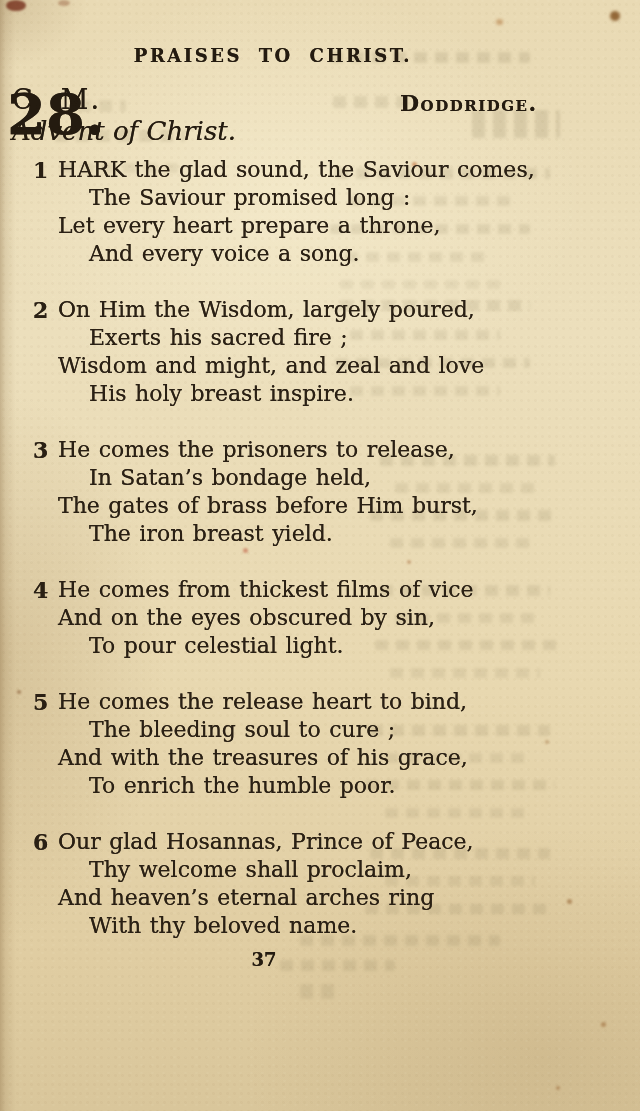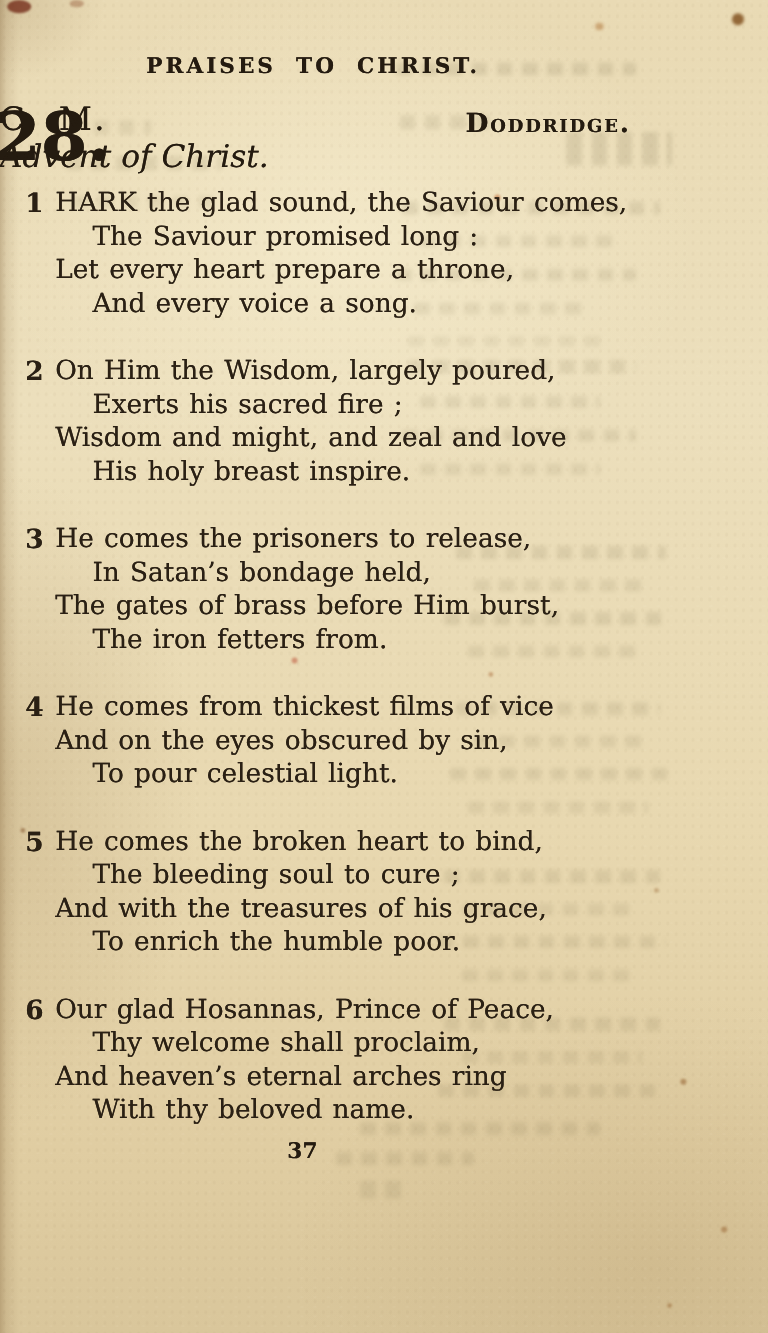--- a/index.html
+++ b/index.html
@@ -22,21 +22,21 @@
     background-image:
       radial-gradient(rgba(120,95,58,.045) 1px, rgba(120,95,58,0) 1.6px),
       radial-gradient(rgba(255,248,228,.05) 1px, rgba(255,248,228,0) 1.6px);
     background-size:7px 9px, 11px 8px;
     background-position:0 0, 4px 5px;
   }
   .topleft-shadow{
     position:absolute;left:0;top:0;width:90px;height:70px;pointer-events:none;
     background:radial-gradient(ellipse at 0% 0%, rgba(120,90,50,.18), rgba(120,90,50,0) 70%);
   }
-  .ink{ text-shadow:0 0 .5px rgba(42,32,20,.85); }
+  .ink{ text-shadow:0 0 .5px rgba(42,32,20,.85);margin-left:12px; }
 
   .running-head{
     position:absolute;top:45px;left:0;width:522px;
     text-align:center;font-size:18px;font-weight:bold;
     letter-spacing:2.5px;word-spacing:8px;color:#241b10;
   }
   .hymn-number{
     position:absolute;left:-5px;top:86px;
     font-size:56px;font-weight:bold;line-height:1;color:#241b10;
   }
@@ -148,31 +148,31 @@
       <div class="vline">On Him the Wisdom, largely poured,</div>
       <div class="vline indent">Exerts his sacred fire ;</div>
       <div class="vline">Wisdom and might, and zeal and love</div>
       <div class="vline indent">His holy breast inspire.</div>
     </div>
     <div class="verse">
       <span class="vnum">3</span>
       <div class="vline">He comes the prisoners to release,</div>
       <div class="vline indent">In Satan’s bondage held,</div>
       <div class="vline">The gates of brass before Him burst,</div>
-      <div class="vline indent">The iron fetters from.</div>
+      <div class="vline indent">The iron breast yield.</div>
     </div>
     <div class="verse">
       <span class="vnum">4</span>
       <div class="vline">He comes from thickest films of vice</div>
       <div class="vline">And on the eyes obscured by sin,</div>
       <div class="vline indent">To pour celestial light.</div>
     </div>
     <div class="verse">
       <span class="vnum">5</span>
-      <div class="vline">He comes the broken heart to bind,</div>
+      <div class="vline">He comes the release heart to bind,</div>
       <div class="vline indent">The bleeding soul to cure ;</div>
       <div class="vline">And with the treasures of his grace,</div>
       <div class="vline indent">To enrich the humble poor.</div>
     </div>
     <div class="verse">
       <span class="vnum">6</span>
       <div class="vline">Our glad Hosannas, Prince of Peace,</div>
       <div class="vline indent">Thy welcome shall proclaim,</div>
       <div class="vline">And heaven’s eternal arches ring</div>
       <div class="vline indent">With thy beloved name.</div>

